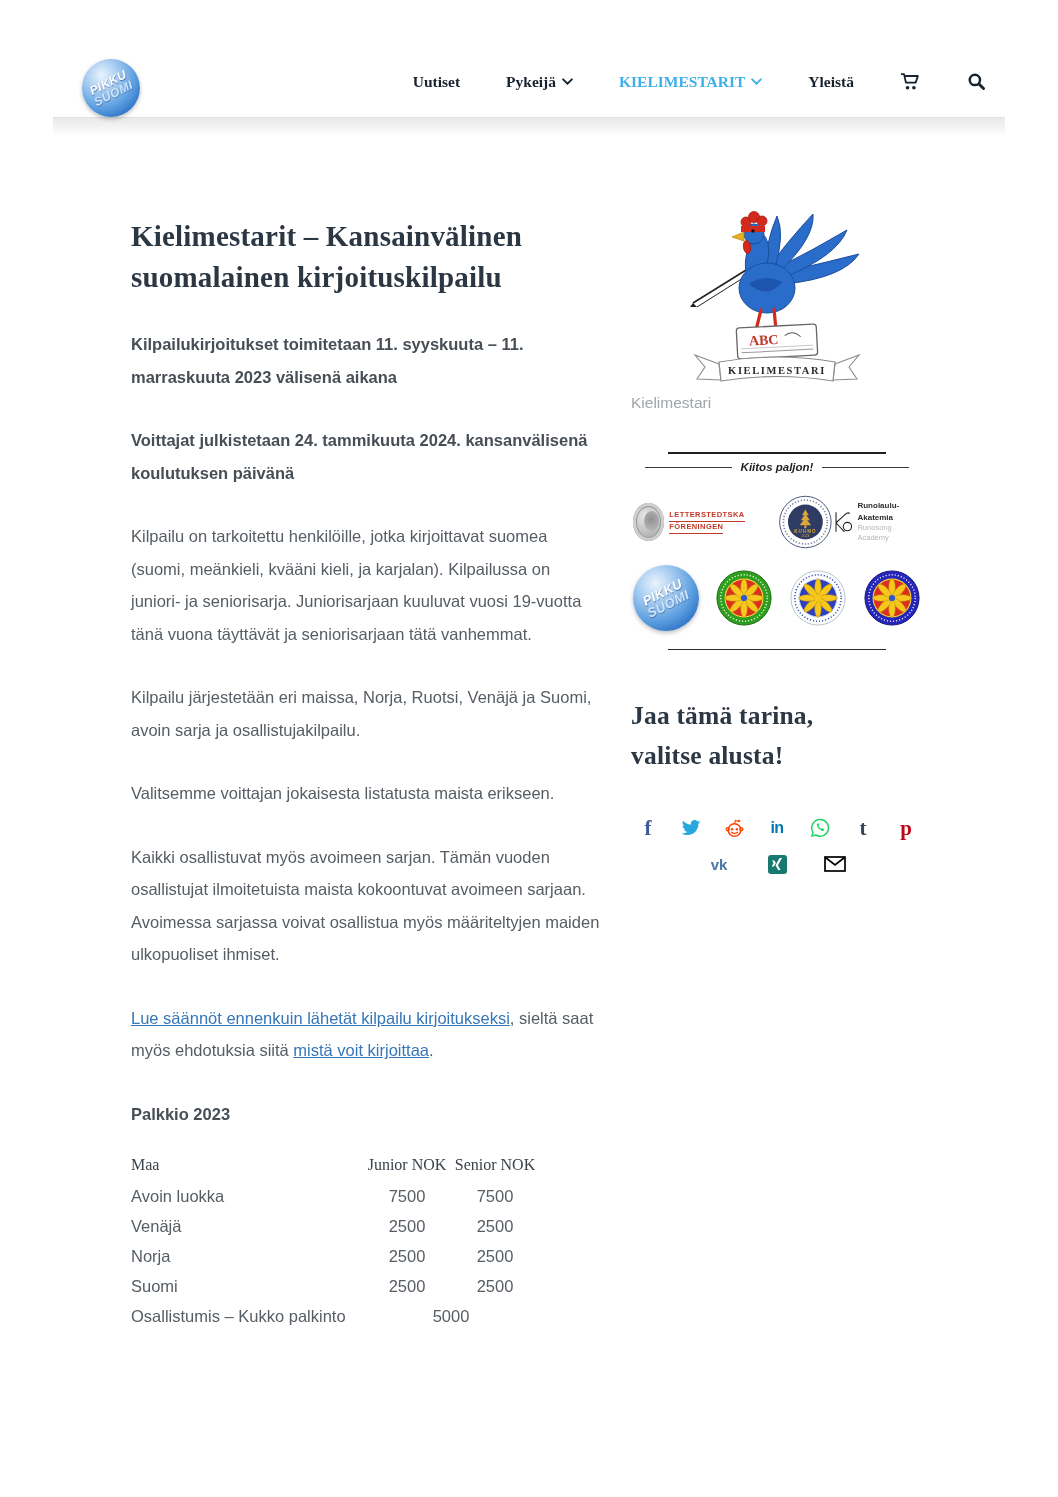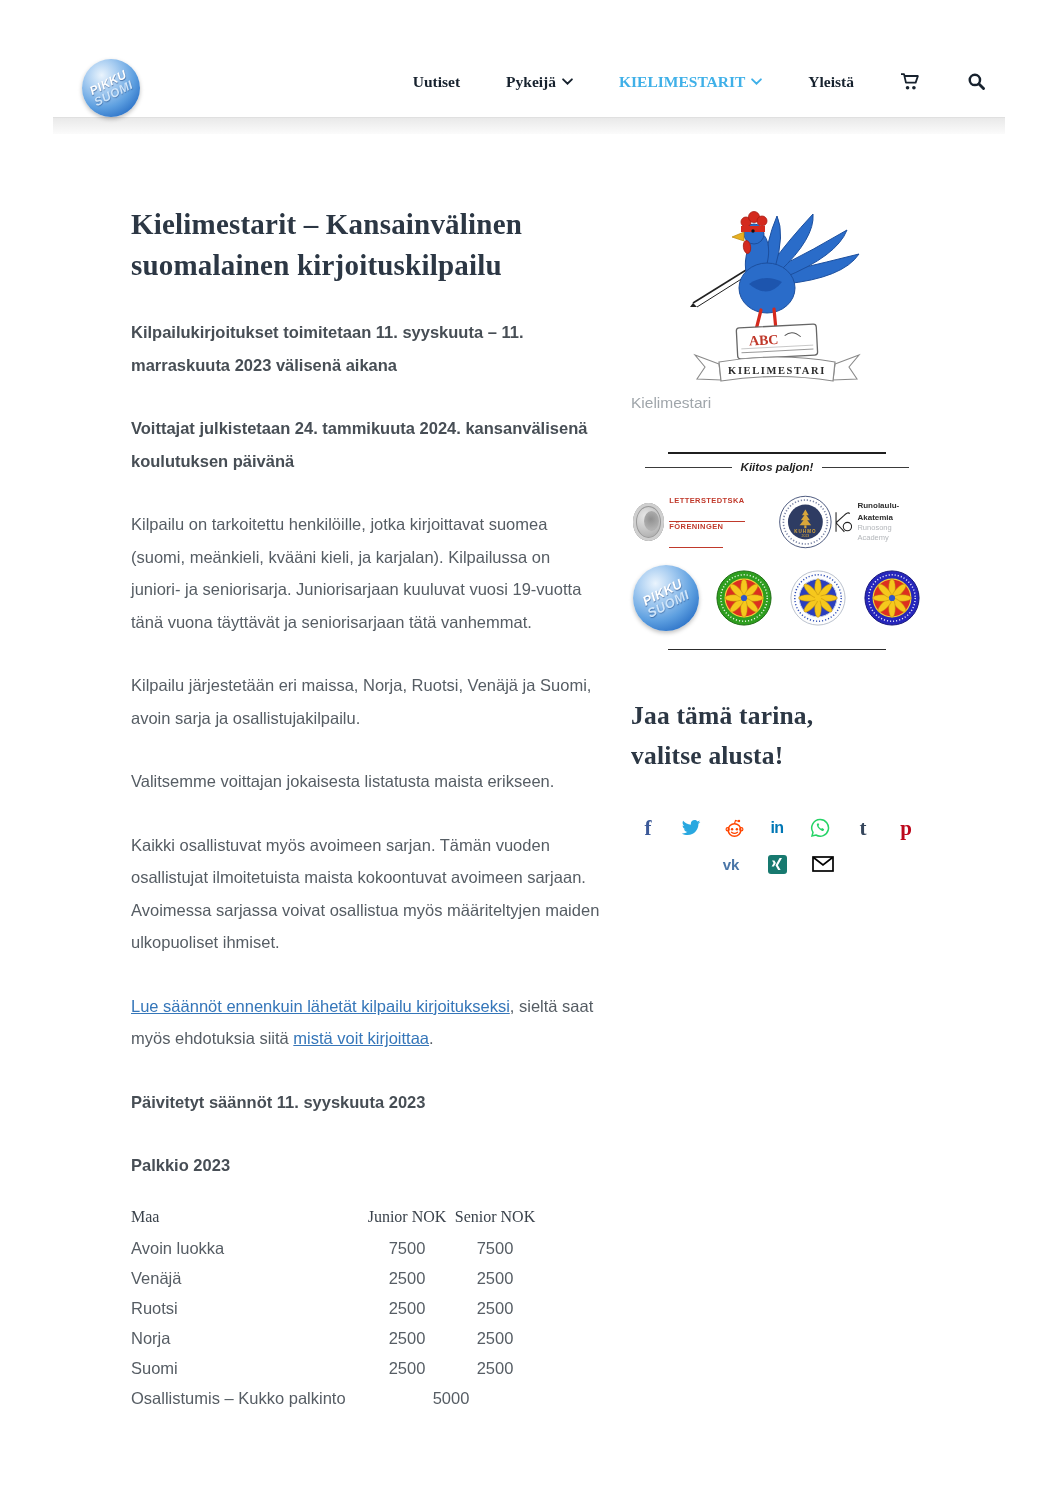--- a/index.html
+++ b/index.html
@@ -27,21 +27,21 @@
 
   .graystrip{margin:0 53px;height:16px;background:linear-gradient(180deg,#e9e9e9 0%,#f3f3f3 55%,#fbfbfb 100%);
              border-top:1px solid #e0e0e0;}
 
   
   .main{display:flex;padding:70px 0 0 131px;}
   .col-left{width:472px;}
   .col-right{width:292px;margin-left:28px;}
 
   h1{font-family:"Liberation Serif","DejaVu Serif",serif;font-weight:600;font-size:29px;line-height:1.42;
-     color:#2c3744;margin:0 0 30px 0;letter-spacing:.2px;}
+     color:#2c3744;margin:12px 0 30px 0;letter-spacing:.2px;}
 
   .p{font-size:16.5px;line-height:1.97;color:#565d64;margin:0 0 31px 0;}
   .p.bold{font-weight:700;color:#474e55;}
   a.body-link{color:#3576b9;text-decoration:underline;cursor:pointer;}
 
   
   .prize-table{border-collapse:collapse;margin-top:2px;}
   .prize-table th{font-family:"Liberation Serif","DejaVu Serif",serif;font-weight:500;font-size:16px;
                   color:#3a424b;text-align:left;padding:4px 0 8px 0;}
   .prize-table td{font-size:16.5px;color:#565d64;padding:5px 0 6px 0;margin-top:21px;}
@@ -61,38 +61,38 @@
   .thanks-label{font-style:italic;font-weight:700;font-size:11.5px;color:#1f1f1f;white-space:nowrap;}
 
   .sponsor-row1{display:flex;align-items:center;justify-content:space-between;margin-top:16px;padding:0 2px;}
   .medallion-wrap{display:flex;align-items:center;gap:5px;cursor:pointer;}
   .medallion{width:38px;height:38px;border-radius:50%;
              background:radial-gradient(circle at 40% 35%, #e8e8e8, #b9b9b9 60%, #8f8f8f);
              box-shadow:inset 0 0 0 3px #cfcfcf, inset 0 0 0 4px #9a9a9a;position:relative;}
   .medallion::after{content:"";position:absolute;left:11px;top:8px;width:15px;height:20px;border-radius:50%;
              background:radial-gradient(circle at 45% 40%, #7d7d7d, #adadad 70%);opacity:.8;}
   .letter-text{font-size:7.5px;font-weight:700;color:#c0392b;letter-spacing:.4px;line-height:1.35;}
-  .letter-text .u{border-bottom:1px solid #c0392b;display:inline-block;padding-bottom:15px;}
+  .letter-text .u{border-bottom:1px solid #c0392b;display:inline-block;padding-bottom:1px;}
 
   .runol-wrap{display:flex;align-items:center;gap:5px;cursor:pointer;}
   .runol-text .t1{font-size:8px;font-weight:700;color:#2e2e2e;line-height:1.4;}
   .runol-text .t2{font-size:7.5px;color:#b3b6ba;line-height:1.4;}
 
   .sponsor-row2{display:flex;align-items:center;justify-content:space-between;margin-top:10px;padding:0 2px;}
   .logo-side{width:66px;height:66px;}
   .logo-side .rot{font-size:13px;letter-spacing:.5px;}
 
   .bottom-line{width:218px;margin:18px auto 0;border-top:1px solid #2c2c2c;}
 
   .share-heading{font-family:"Liberation Serif","DejaVu Serif",serif;font-weight:600;font-size:25.5px;
                  line-height:1.55;color:#2c3744;margin-top:46px;width:250px;letter-spacing:.2px;}
 
   .social-row{display:flex;align-items:center;justify-content:center;margin-top:0;}
   .social-row1{gap:21px;margin-top:42px;}
-  .social-row2{gap:24px;margin-top:14px;}
+  .social-row2{gap:36px;margin-top:14px;}
   .sicon{width:22px;height:22px;display:flex;align-items:center;justify-content:center;cursor:pointer;}
   .glyph{font-weight:800;}
   .g-fb{font-family:"Liberation Serif",serif;font-size:21px;color:#3b5998;}
   .g-in{font-family:"Liberation Sans",sans-serif;font-size:16px;color:#0077b5;letter-spacing:-.5px;}
   .g-tumblr{font-family:"Liberation Serif",serif;font-size:21px;color:#35465c;}
   .g-pin{font-family:"Liberation Serif",serif;font-size:21px;color:#bd081c;}
   .g-vk{font-family:"Liberation Sans",sans-serif;font-size:15px;color:#4a76a8;font-weight:800;}
   .xing-box{width:19px;height:19px;border-radius:3px;background:#17796f;display:flex;align-items:center;justify-content:center;}
 </style>
 </head>
@@ -153,44 +153,38 @@
 
     <p class="p bold">Kilpailukirjoitukset  toimitetaan 11. syyskuuta – 11. marraskuuta 2023 välisenä aikana</p>
     <p class="p bold">Voittajat julkistetaan 24. tammikuuta 2024. kansanvälisenä koulutuksen päivänä</p>
     <p class="p">Kilpailu on tarkoitettu henkilöille, jotka kirjoittavat suomea (suomi, meänkieli, kvääni kieli, ja karjalan). Kilpailussa on juniori- ja seniorisarja. Juniorisarjaan kuuluvat vuosi 19-vuotta tänä vuona täyttävät ja seniorisarjaan tätä vanhemmat.</p>
     <p class="p">Kilpailu järjestetään eri maissa, Norja, Ruotsi, Venäjä ja Suomi, avoin sarja ja osallistujakilpailu.</p>
     <p class="p">Valitsemme voittajan jokaisesta listatusta maista erikseen.</p>
     <p class="p">Kaikki osallistuvat myös avoimeen sarjan. Tämän vuoden osallistujat ilmoitetuista maista kokoontuvat avoimeen sarjaan. Avoimessa sarjassa voivat osallistua myös määriteltyjen maiden ulkopuoliset ihmiset.</p>
 
     <p class="p"><a class="body-link">Lue säännöt ennenkuin lähetät kilpailu kirjoitukseksi</a><span>, sieltä saat myös ehdotuksia siitä </span><a class="body-link">mistä voit kirjoittaa</a><span>.</span></p>
 
-    <p class="p bold">Päivitetyt säännöt 11. syyskuuta 2023</p>
     <p class="p bold" style="margin-bottom:22px">Palkkio 2023</p>
 
     <table class="prize-table">
       <thead>
         <tr>
           <th class="c-maa">Maa</th>
           <th class="c-num">Junior NOK</th>
           <th class="c-num">Senior NOK</th>
         </tr>
       </thead>
       <tbody>
         <tr>
           <td class="c-maa">Avoin luokka</td>
           <td class="c-num">7500</td>
           <td class="c-num">7500</td>
         </tr>
         <tr>
           <td class="c-maa">Venäjä</td>
-          <td class="c-num">2500</td>
-          <td class="c-num">2500</td>
-        </tr>
-        <tr>
-          <td class="c-maa">Ruotsi</td>
           <td class="c-num">2500</td>
           <td class="c-num">2500</td>
         </tr>
         <tr>
           <td class="c-maa">Norja</td>
           <td class="c-num">2500</td>
           <td class="c-num">2500</td>
         </tr>
         <tr>
           <td class="c-maa">Suomi</td>

